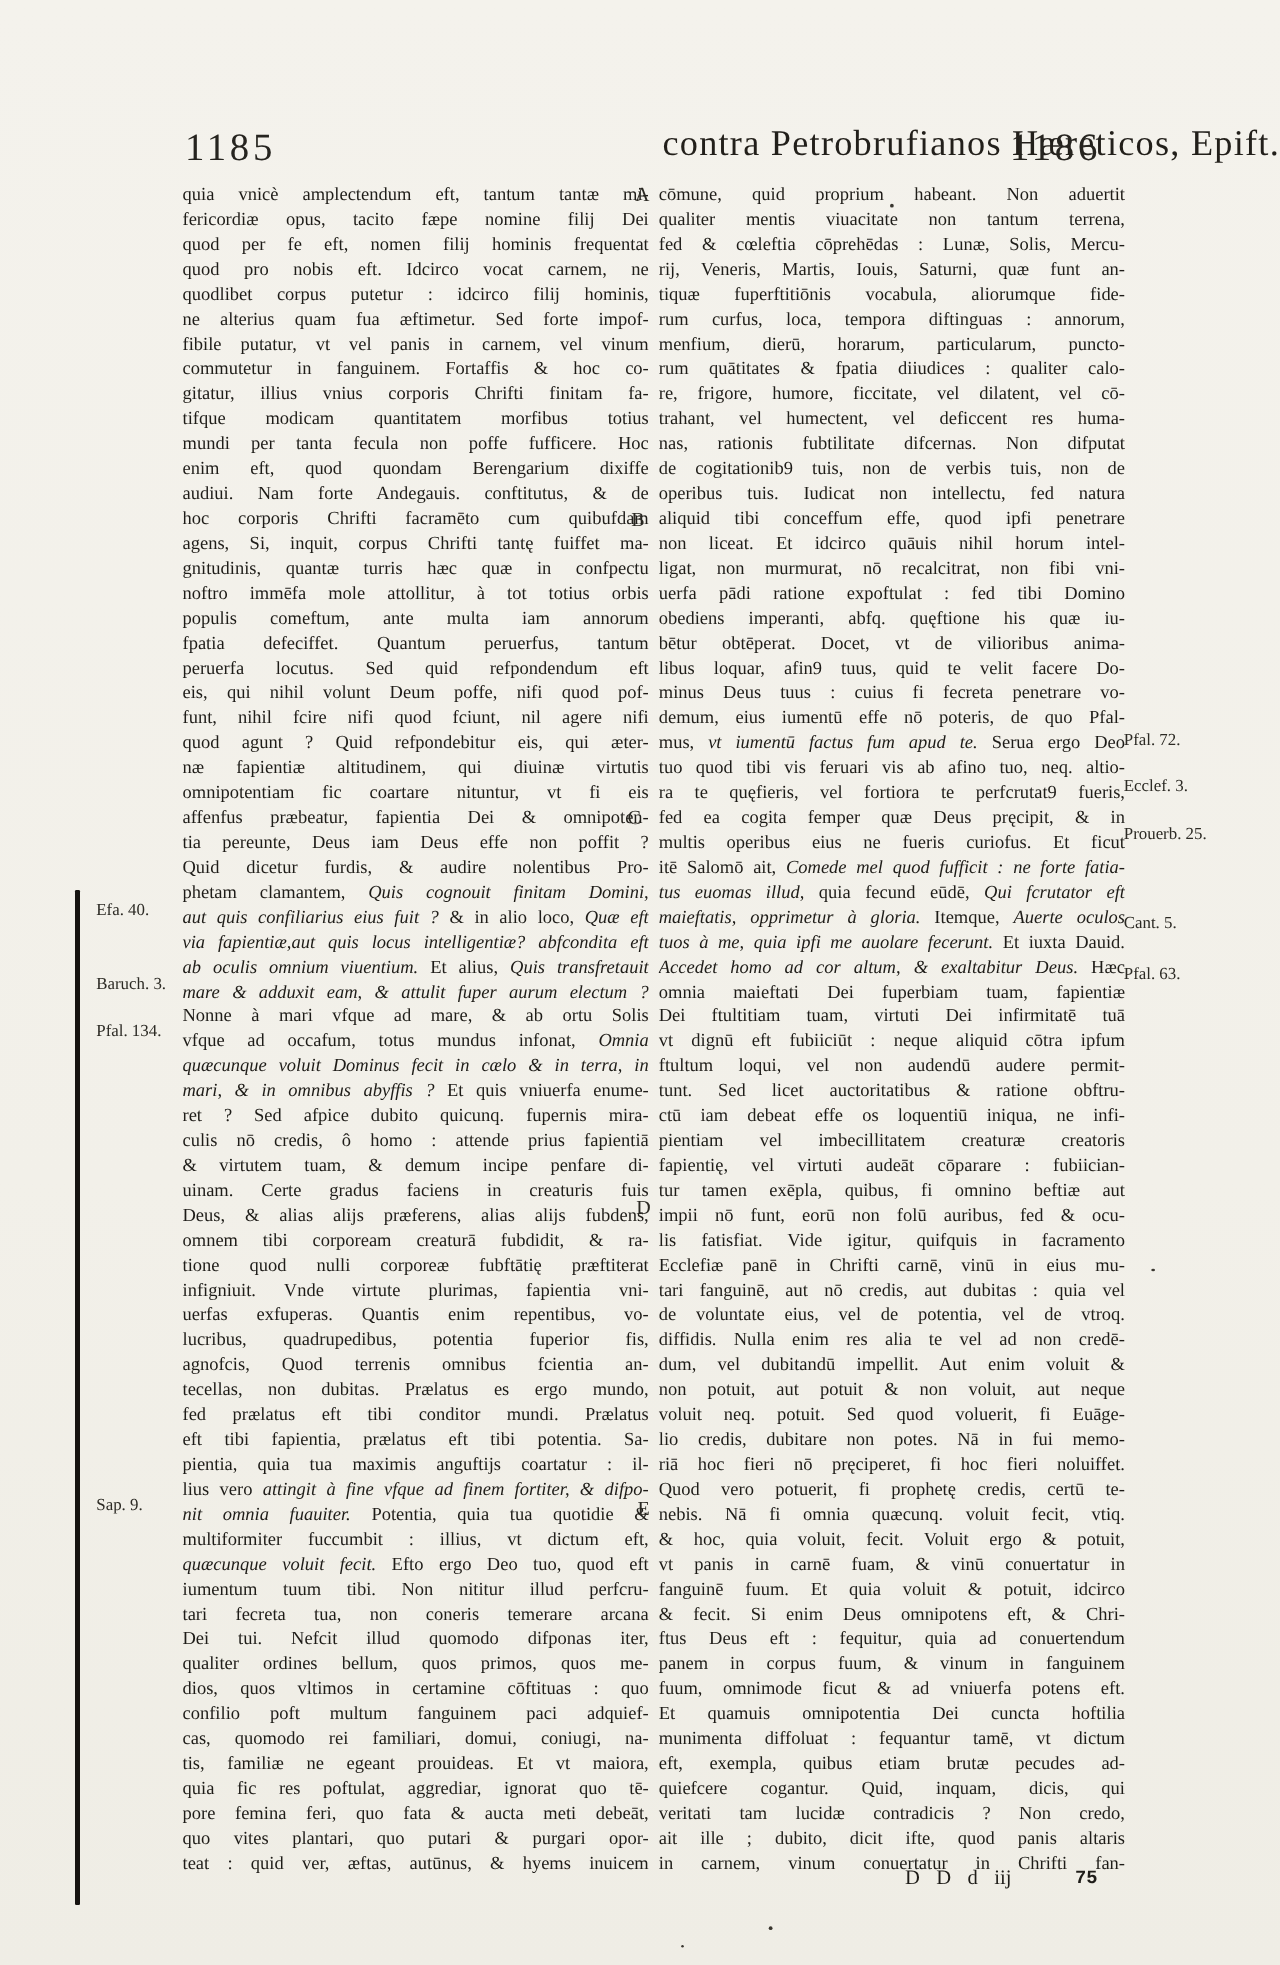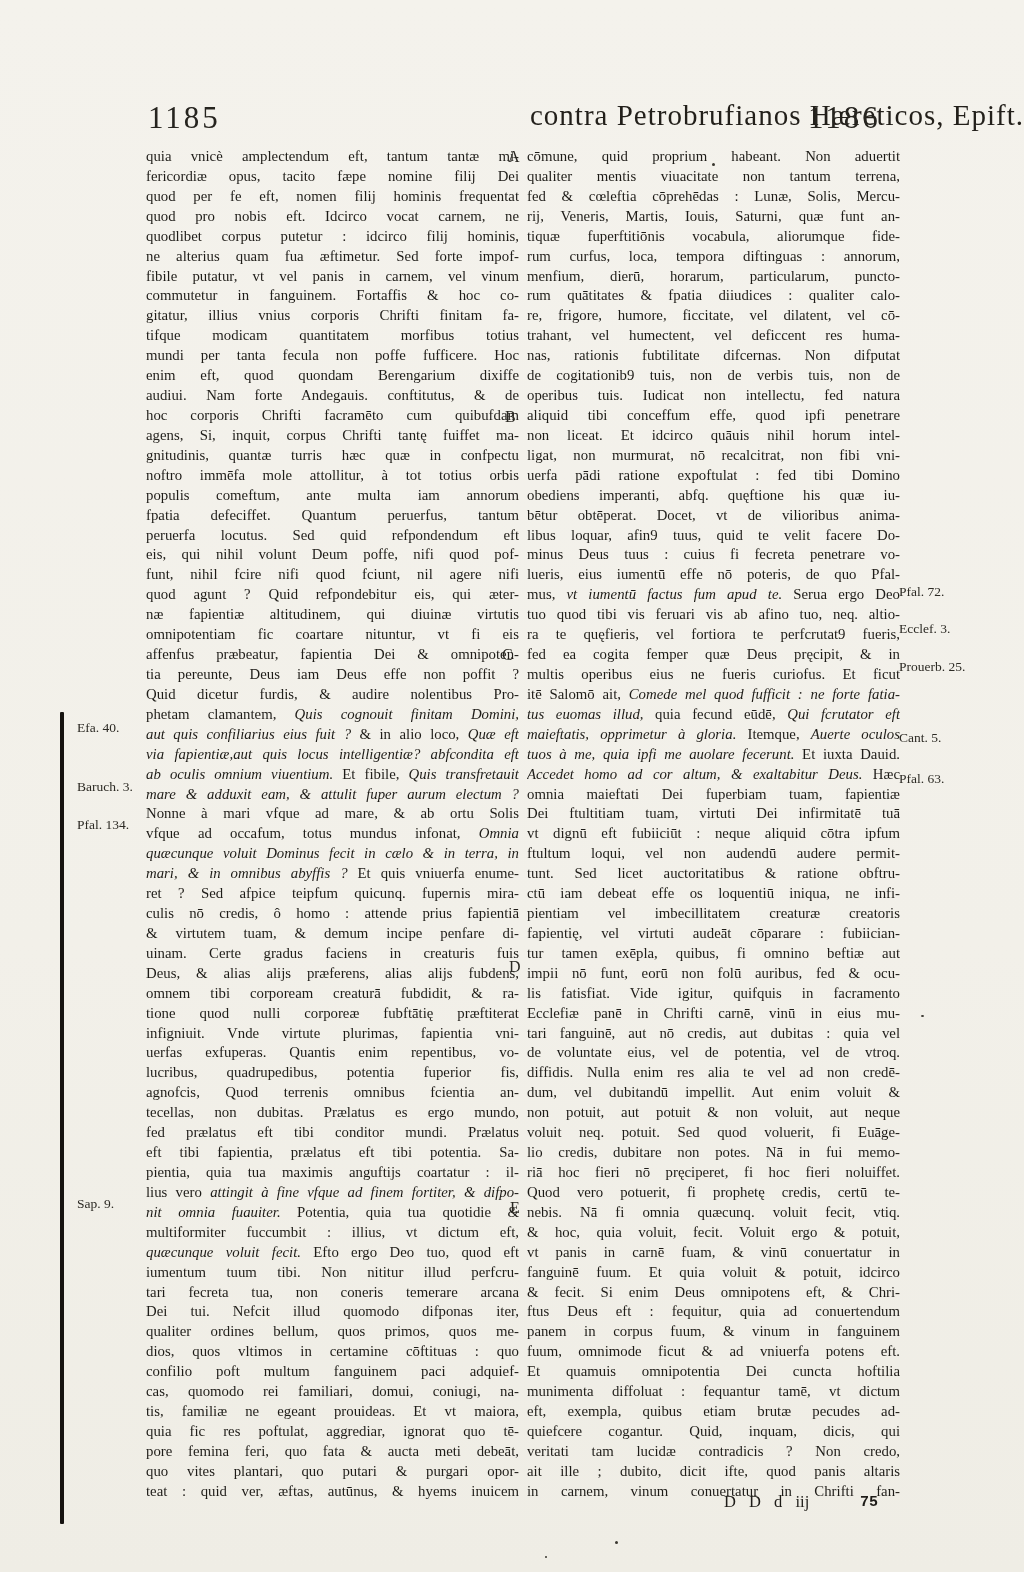--- a/index.html
+++ b/index.html
@@ -87,27 +87,27 @@
       <div class="line"><span>funt, nihil fcire nifi quod fciunt, nil agere nifi</span></div>
       <div class="line"><span>quod agunt ? Quid refpondebitur eis, qui æter-</span></div>
       <div class="line"><span>næ fapientiæ altitudinem, qui diuinæ virtutis</span></div>
       <div class="line"><span>omnipotentiam fic coartare nituntur, vt fi eis</span></div>
       <div class="line"><span>affenfus præbeatur, fapientia Dei &amp; omnipoten-</span></div>
       <div class="line"><span>tia pereunte, Deus iam Deus effe non poffit ?</span></div>
       <div class="line"><span>Quid dicetur furdis, &amp; audire nolentibus Pro-</span></div>
       <div class="line"><span>phetam clamantem, </span><i>Quis cognouit finitam Domini,</i></div>
       <div class="line"><i>aut quis confiliarius eius fuit ?</i><span> &amp; in alio loco, </span><i>Quæ eft</i></div>
       <div class="line"><i>via fapientiæ,aut quis locus intelligentiæ? abfcondita eft</i></div>
-      <div class="line"><i>ab oculis omnium viuentium.</i><span> Et fibile, </span><i>Quis transfretauit</i></div>
+      <div class="line"><i>ab oculis omnium viuentium.</i><span> Et alius, </span><i>Quis transfretauit</i></div>
       <div class="line"><i>mare &amp; adduxit eam, &amp; attulit fuper aurum electum ?</i></div>
       <div class="line"><span>Nonne à mari vfque ad mare, &amp; ab ortu Solis</span></div>
       <div class="line"><span>vfque ad occafum, totus mundus infonat, </span><i>Omnia</i></div>
       <div class="line"><i>quæcunque voluit Dominus fecit in cælo &amp; in terra, in</i></div>
       <div class="line"><i>mari, &amp; in omnibus abyffis ?</i><span> Et quis vniuerfa enume-</span></div>
-      <div class="line"><span>ret ? Sed afpice teipfum quicunq. fupernis mira-</span></div>
+      <div class="line"><span>ret ? Sed afpice dubito quicunq. fupernis mira-</span></div>
       <div class="line"><span>culis nō credis, ô homo : attende prius fapientiā</span></div>
       <div class="line"><span>&amp; virtutem tuam, &amp; demum incipe penfare di-</span></div>
       <div class="line"><span>uinam. Certe gradus faciens in creaturis fuis</span></div>
       <div class="line"><span>Deus, &amp; alias alijs præferens, alias alijs fubdens,</span></div>
       <div class="line"><span>omnem tibi corpoream creaturā fubdidit, &amp; ra-</span></div>
       <div class="line"><span>tione quod nulli corporeæ fubftātię præftiterat</span></div>
       <div class="line"><span>infigniuit. Vnde virtute plurimas, fapientia vni-</span></div>
       <div class="line"><span>uerfas exfuperas. Quantis enim repentibus, vo-</span></div>
       <div class="line"><span>lucribus, quadrupedibus, potentia fuperior fis,</span></div>
       <div class="line"><span>agnofcis, Quod terrenis omnibus fcientia an-</span></div>
@@ -147,21 +147,21 @@
       <div class="line"><span>de cogitationib9 tuis, non de verbis tuis, non de</span></div>
       <div class="line"><span>operibus tuis. Iudicat non intellectu, fed natura</span></div>
       <div class="line"><span>aliquid tibi conceffum effe, quod ipfi penetrare</span></div>
       <div class="line"><span>non liceat. Et idcirco quāuis nihil horum intel-</span></div>
       <div class="line"><span>ligat, non murmurat, nō recalcitrat, non fibi vni-</span></div>
       <div class="line"><span>uerfa pādi ratione expoftulat : fed tibi Domino</span></div>
       <div class="line"><span>obediens imperanti, abfq. quęftione his quæ iu-</span></div>
       <div class="line"><span>bētur obtēperat. Docet, vt de vilioribus anima-</span></div>
       <div class="line"><span>libus loquar, afin9 tuus, quid te velit facere Do-</span></div>
       <div class="line"><span>minus Deus tuus : cuius fi fecreta penetrare vo-</span></div>
-      <div class="line"><span>lueris, eius iumentū effe nō poteris, de quo Pfal-</span></div>
+      <div class="line"><span>demum, eius iumentū effe nō poteris, de quo Pfal-</span></div>
       <div class="line"><span>mus, </span><i>vt iumentū factus fum apud te.</i><span> Serua ergo Deo</span></div>
       <div class="line"><span>tuo quod tibi vis feruari vis ab afino tuo, neq. altio-</span></div>
       <div class="line"><span>ra te quęfieris, vel fortiora te perfcrutat9 fueris,</span></div>
       <div class="line"><span>fed ea cogita femper quæ Deus pręcipit, &amp; in</span></div>
       <div class="line"><span>multis operibus eius ne fueris curiofus. Et ficut</span></div>
       <div class="line"><span>itē Salomō ait, </span><i>Comede mel quod fufficit : ne forte fatia-</i></div>
       <div class="line"><i>tus euomas illud,</i><span> quia fecund eūdē, </span><i>Qui fcrutator eft</i></div>
       <div class="line"><i>maieftatis, opprimetur à gloria.</i><span> Itemque, </span><i>Auerte oculos</i></div>
       <div class="line"><i>tuos à me, quia ipfi me auolare fecerunt.</i><span> Et iuxta Dauid.</span></div>
       <div class="line"><i>Accedet homo ad cor altum, &amp; exaltabitur Deus.</i><span> Hæc</span></div>

